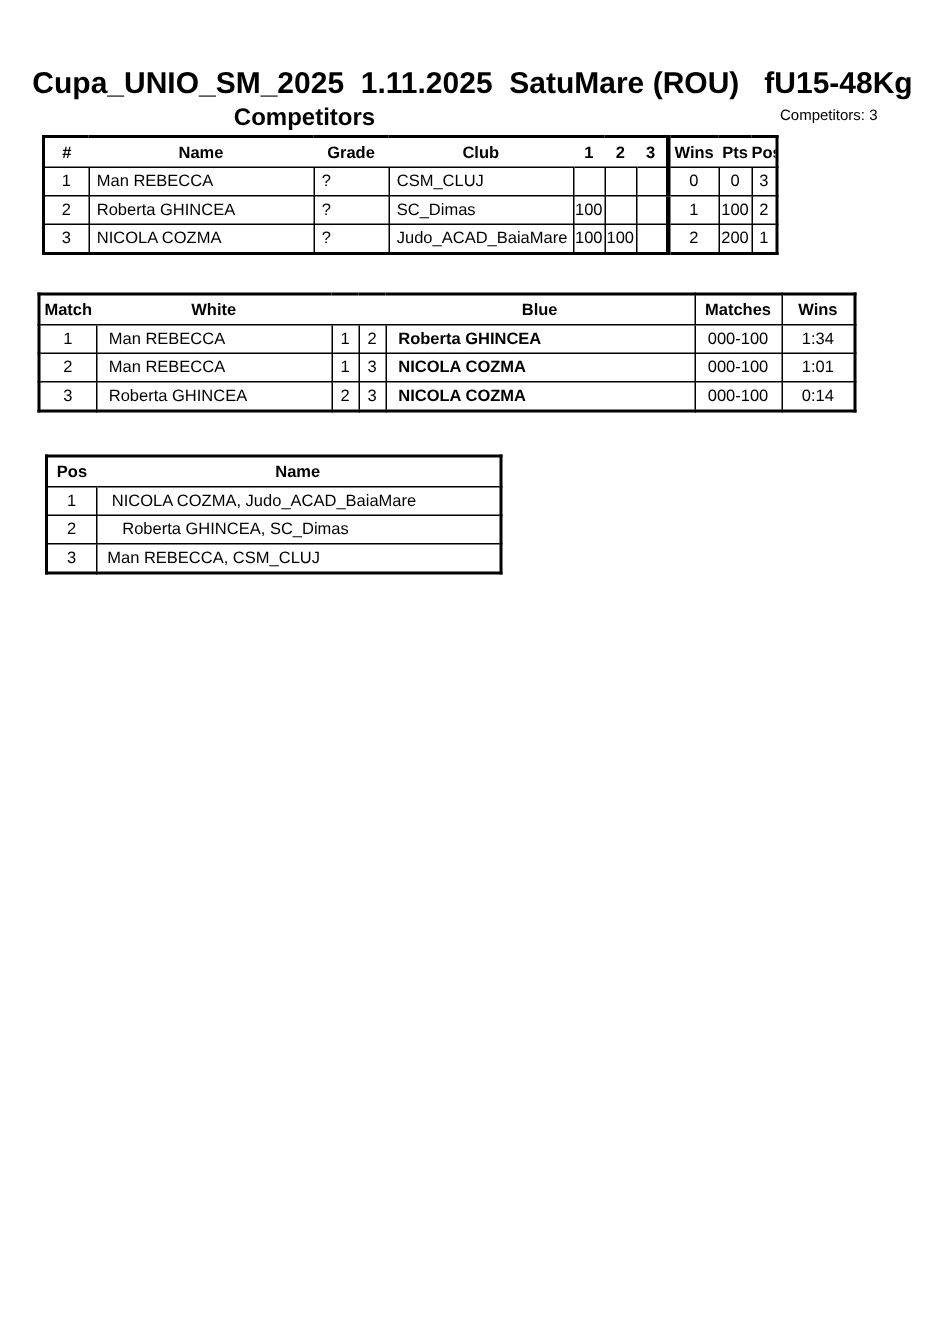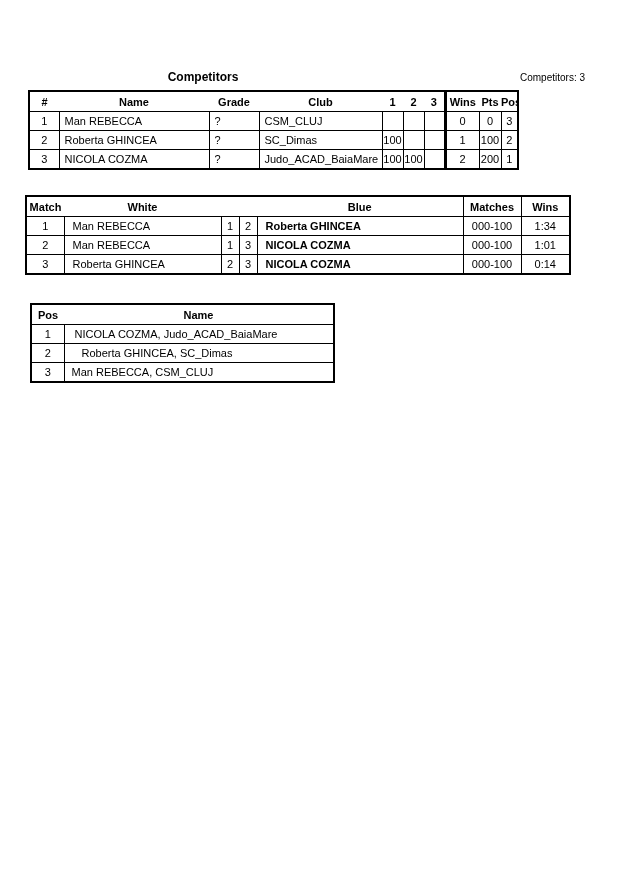--- a/index.html
+++ b/index.html
@@ -17,21 +17,21 @@
     top: 45px;
     left: 0;
     width: 630px;
     text-align: center;
     font-size: 20px;
     font-weight: bold;
     white-space: pre;
   }
   .section-heading {
     position: absolute;
-    font-size: 12px;
+    font-size: 16px;
     font-weight: bold;
     transform: translateX(-50%);
     white-space: nowrap;
   }
   .heading-competitors { left: 203px; top: 70px; }
   .heading-matches    { left: 273px; top: 177px; margin-top: 24px; }
   .heading-results    { left: 173px; top: 285px; margin-top: 44px; }
   .count-label {
     position: absolute;
     left: 520px;
@@ -74,20 +74,21 @@
   .lpad8 { text-align: left; padding-left: 8px; }
   .bold  { font-weight: bold; }
   .thickL { border-left: 3px solid #000000 !important; }
   th.sepL { border-left: 1px solid #000000; }
 </style>
 </head>
 <body>
 
 <div class="page">
 
+  <div class="page-title">Cupa_UNIO_SM_2025  1.11.2025  SatuMare (ROU)   fU15-48Kg</div>
 
   <div class="section-heading heading-competitors">Competitors</div>
   <div class="count-label">Competitors: 3</div>
 
   <table class="t-competitors">
     <colgroup>
       <col style="width:30px">
         <col style="width:150px">
         <col style="width:50px">
         <col style="width:123px">

